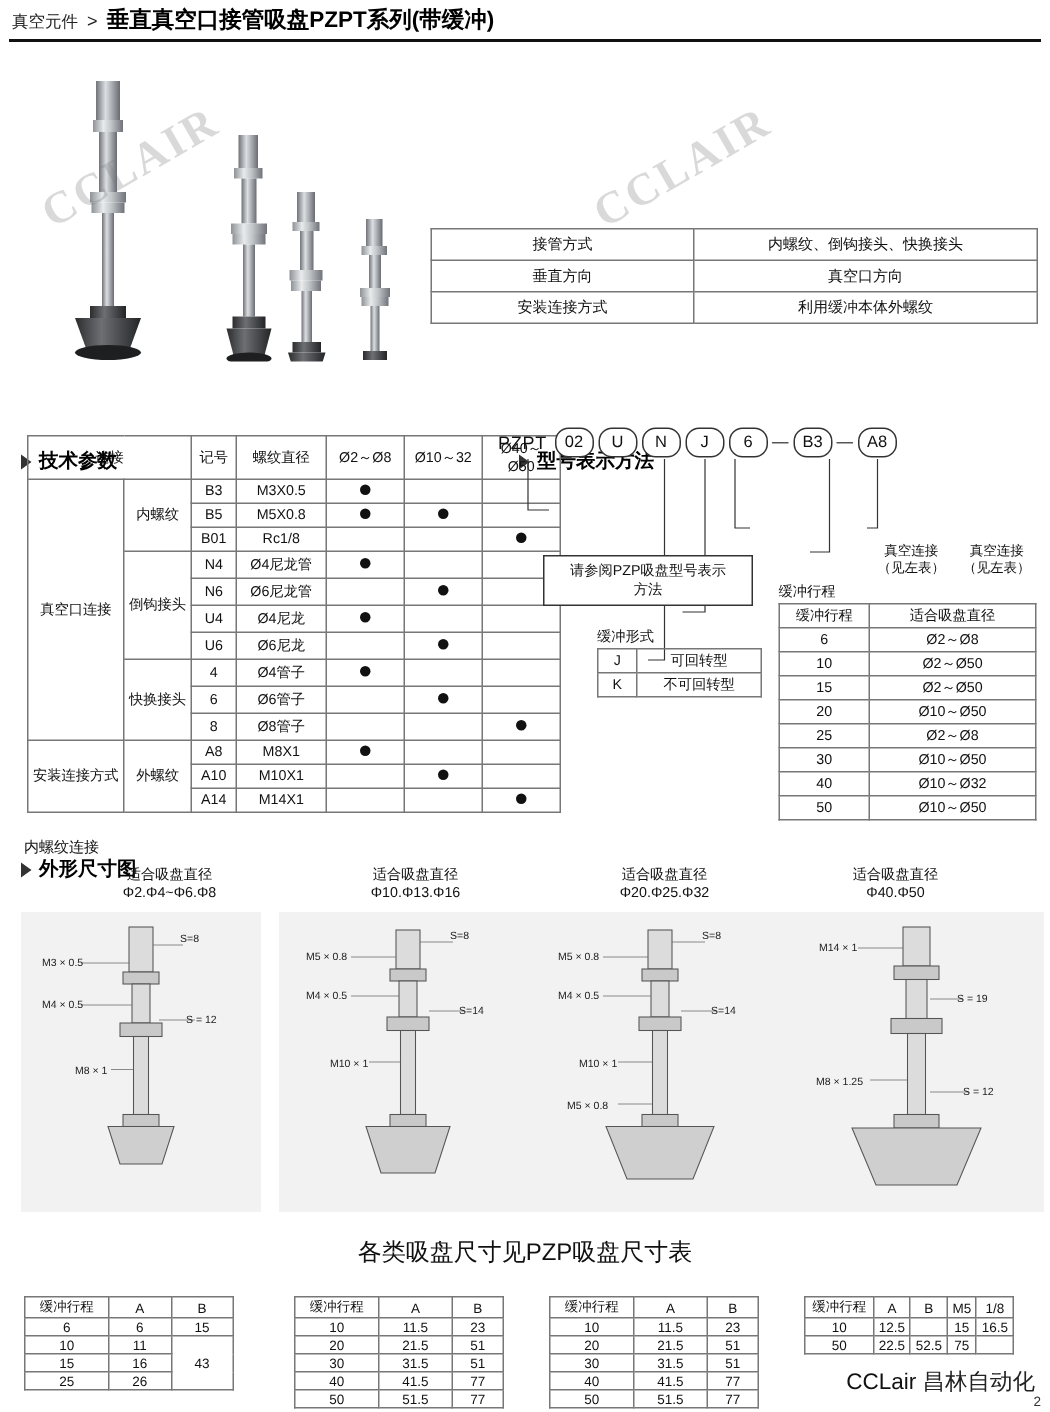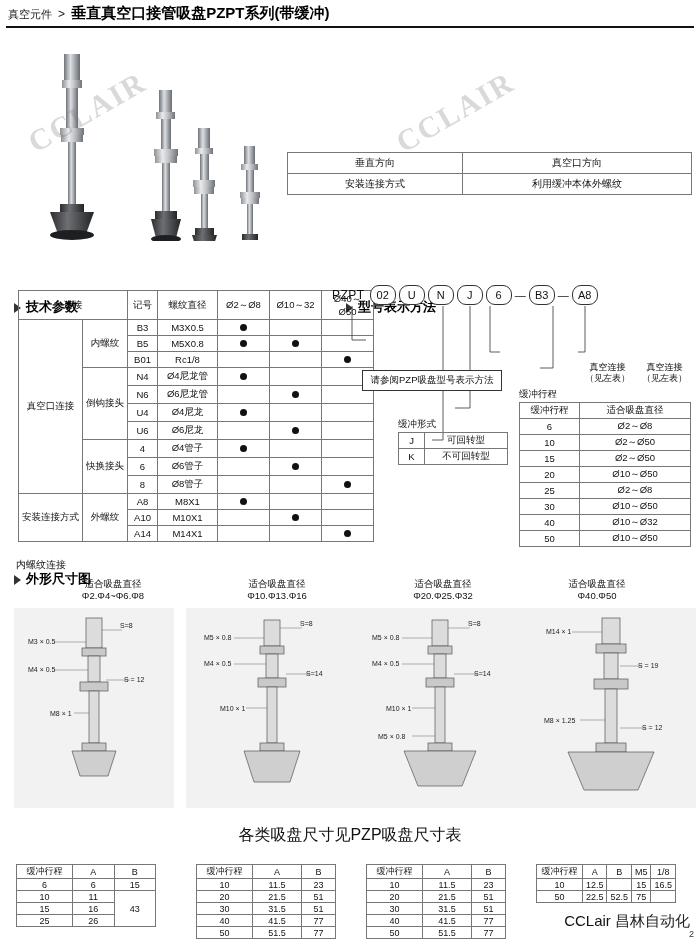--- a/index.html
+++ b/index.html
@@ -78,21 +78,21 @@
   }
   .code-pzpt {
     font-size:12px; font-weight:normal; margin-right:2px; letter-spacing:0.5px;
   }
   .dash { font-size:11px; }
 
   .leader-svg { position:absolute; left:0; top:0; pointer-events:none; }
 
   .note-box {
     position:absolute; border:1px solid #333; background:#fff;
-    font-size:9.5px; text-align:center; padding:3px 6px;
+    font-size:9.5px; text-align:center; padding:3px 16px;
   }
   .plain-note {
     position:absolute; font-size:9px; text-align:center; line-height:1.25;
   }
 
   .buf-table {
     position:absolute; border-collapse:collapse; font-size:9.5px;
   }
   .buf-table td {
     border:1px solid #777; padding:1px 4px; text-align:center; height:14px;
@@ -205,20 +205,24 @@
 </svg>
 </div>
 
 <div class="watermark" style="left:22px; top:95px;">CCLAIR</div>
 <div class="watermark" style="left:390px; top:95px;">CCLAIR</div>
 <div class="watermark" style="left:22px; top:640px;">CCLAIR</div>
 <div class="watermark" style="left:390px; top:640px;">CCLAIR</div>
 
 <table class="top-table">
   <tbody>
+      <tr>
+    <td class="label">接管方式</td>
+    <td>内螺纹、倒钩接头、快换接头</td>
+  </tr>
   <tr>
     <td class="label">垂直方向</td>
     <td>真空口方向</td>
   </tr>
   <tr>
     <td class="label">安装连接方式</td>
     <td>利用缓冲本体外螺纹</td>
   </tr>
 </tbody>
   </table>

